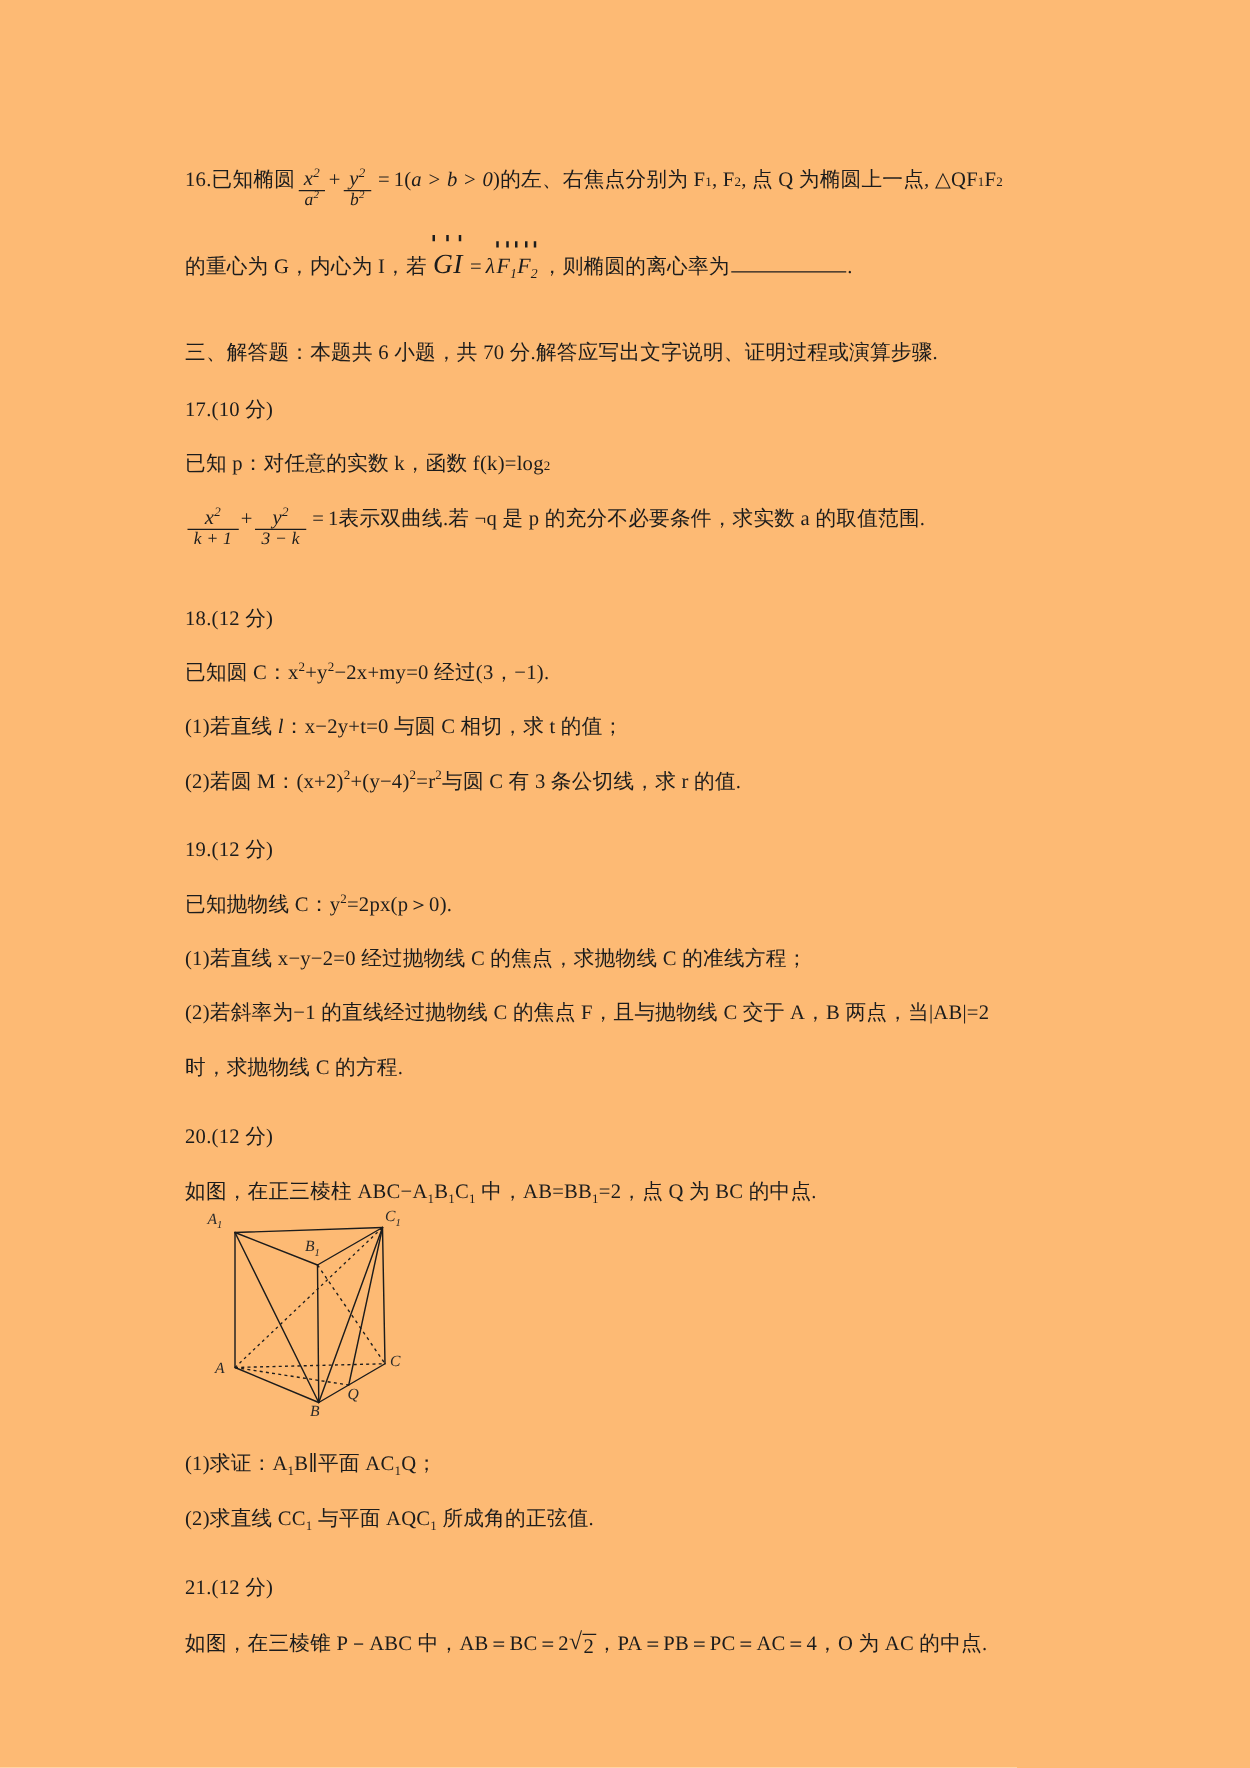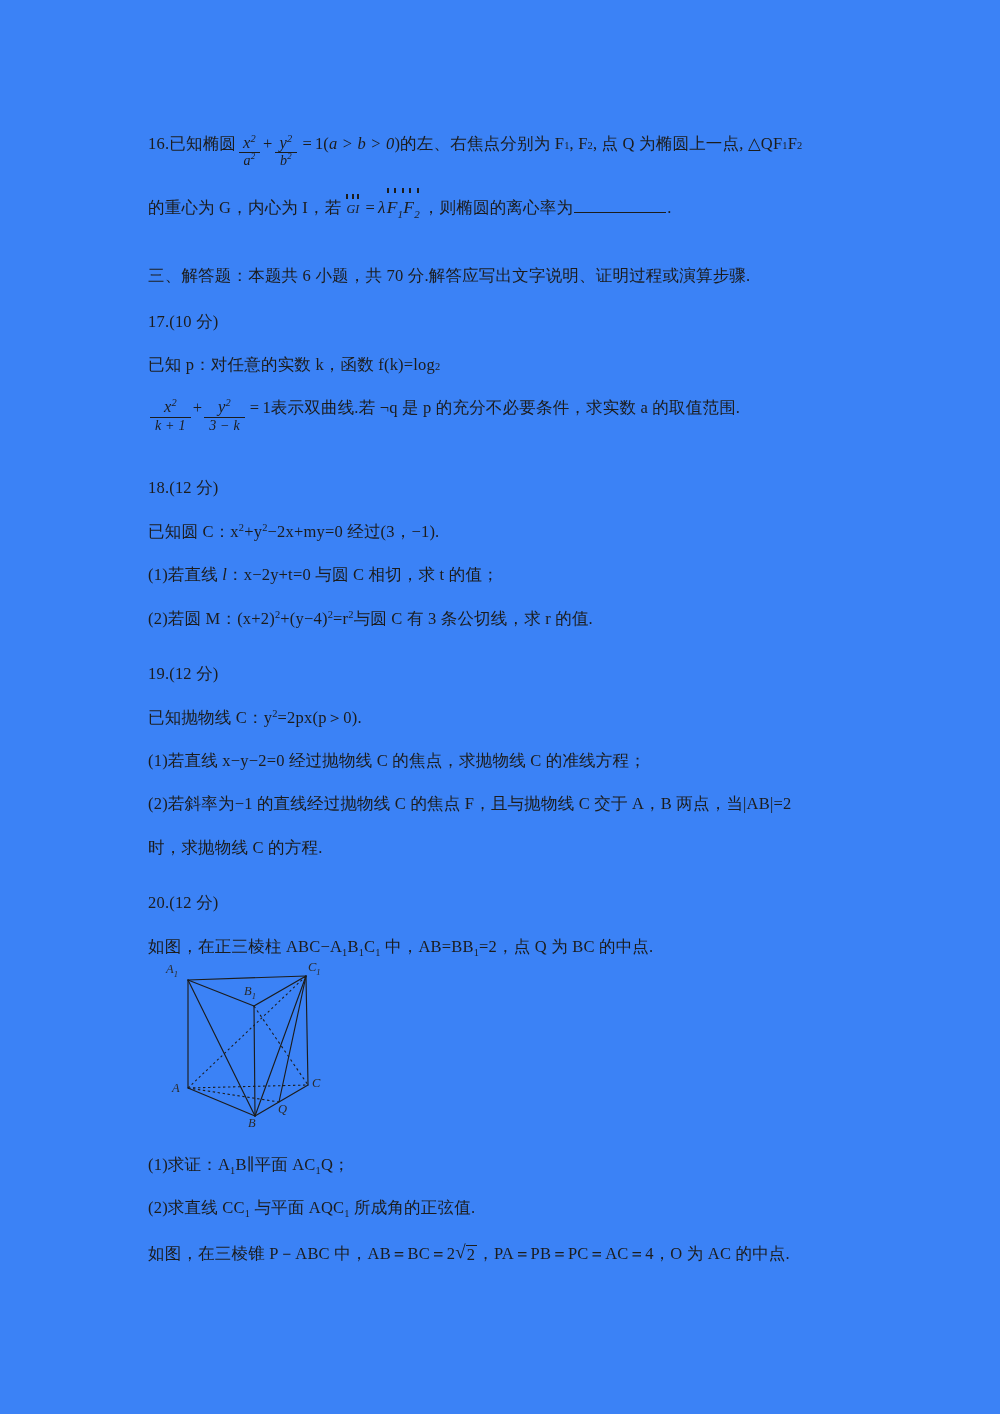--- a/index.html
+++ b/index.html
@@ -14,21 +14,21 @@
     font-family: "Liberation Serif", "DejaVu Serif", serif;
     color: #1a1a1a;
     position: relative;
     overflow: hidden;
   }
   .page {
     position: absolute;
     left: 0; top: 0;
     width: 1000px;
     height: 1414px;
-    background: #3b82f6;
+    background: #fdba74;
   }
   .content {
     position: absolute;
     left: 148px;
     top: 132px;
     width: 712px;
   }
 
   
   .para {
@@ -163,21 +163,21 @@
         <span>, F</span>
         <span class="sub">2</span>
         <span>, 点 Q 为椭圆上一点, △QF</span>
         <span class="sub">1</span>
         <span>F</span>
         <span class="sub">2</span>
       </div>
 
       <div class="para row" style="margin-top:24px">
         <span>的重心为 G，内心为 I，若</span>
-        <span class="vec" style="margin:0 3px 0 5px;font-size:12px">
+        <span class="vec" style="margin:0 3px 0 5px;font-size:22px">
           <span class="arrowbar">
               <i></i>
               <i></i>
               <i></i>
             </span>
           <span>GI</span>
         </span>
         <span style="padding:0 3px">=</span>
         <span class="mi" style="font-size:17px">λ</span>
         <span class="vec" style="margin:0 3px 0 1px;font-size:17.5px">
@@ -295,20 +295,21 @@
 
       <div class="para blk" style="margin-top:14px">
         <span>(1)求证：A</span><span class="sub">1</span><span>B∥平面 AC</span><span class="sub">1</span><span>Q；</span>
       </div>
       <div class="para">
         <span>(2)求直线 CC</span><span class="sub">1</span><span> 与平面 AQC</span><span class="sub">1</span><span> 所成角的正弦值.</span>
       </div>
     </div>
 
     <div>
+      <div class="para blk" style="margin-top:32px">21.(12 分)</div>
       <div class="para row" style="margin-top:22px">
         <span>如图，在三棱锥 P－ABC 中，AB＝BC＝2</span>
         <span class="sqrt">
           <span class="radical">√</span>
           <span class="radicand">2</span>
         </span>
         <span>，PA＝PB＝PC＝AC＝4，O 为 AC 的中点.</span>
       </div>
     </div>
 

